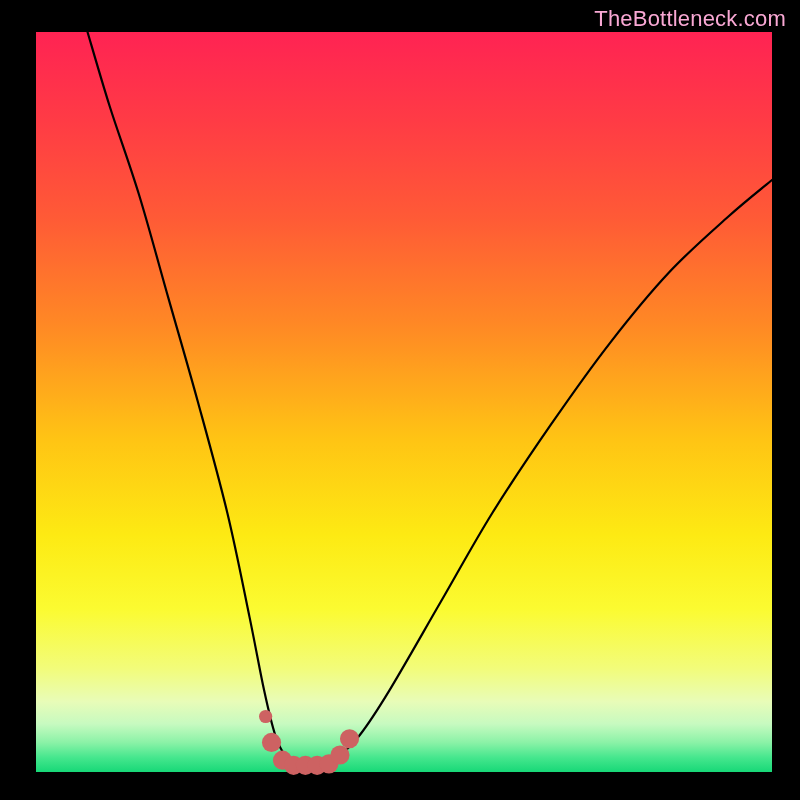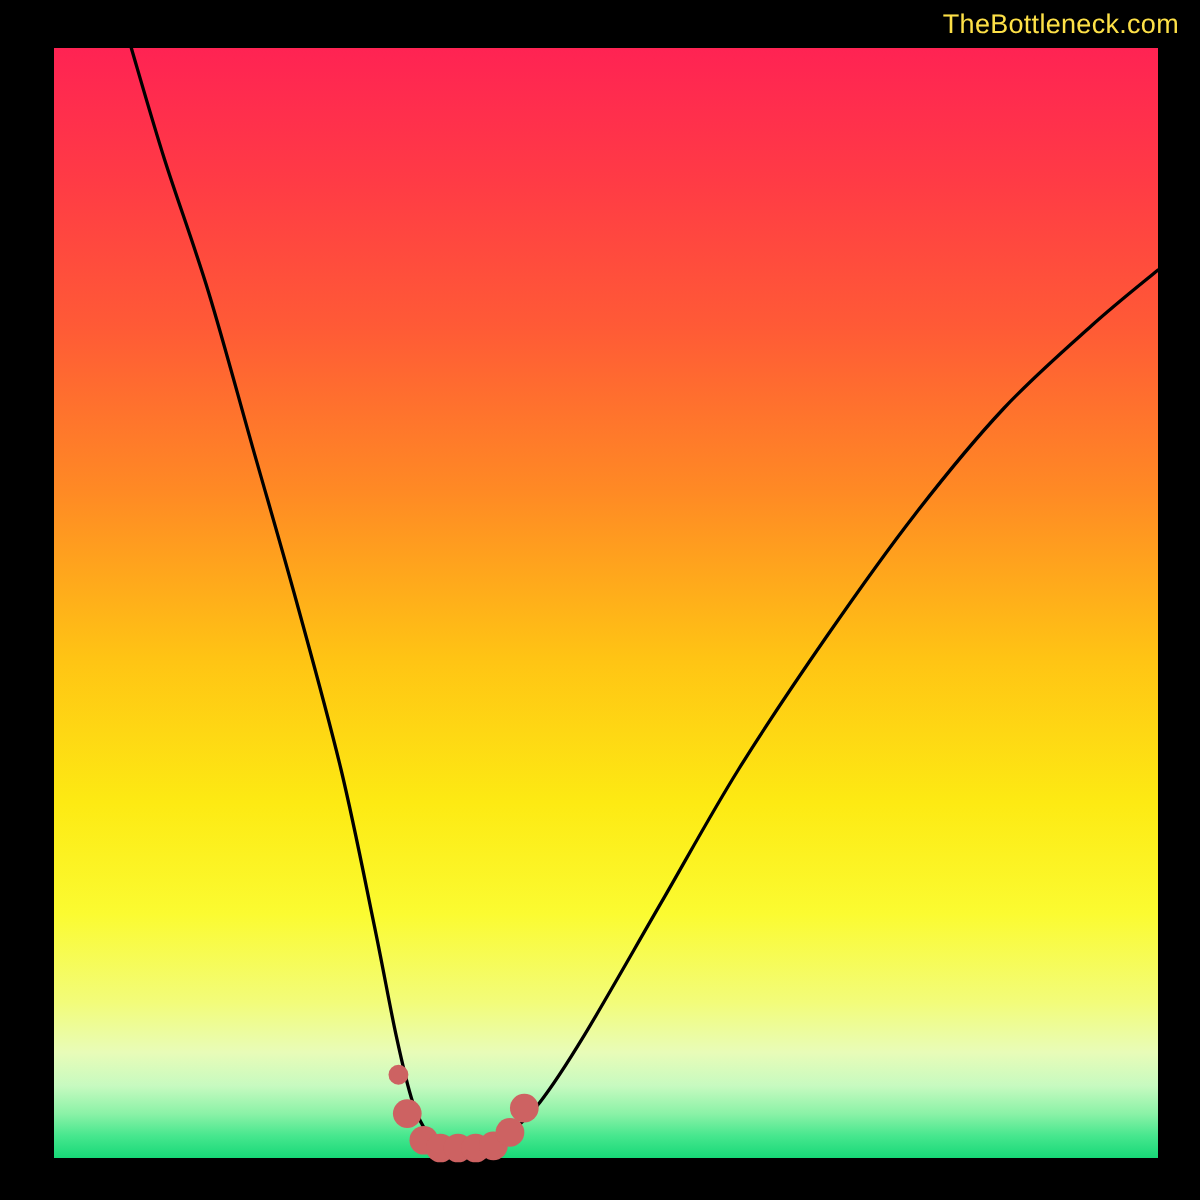--- a/index.html
+++ b/index.html
@@ -14,22 +14,22 @@
   .frame {
     position: relative;
     width: 800px;
     height: 800px;
     background: #000;
   }
   .watermark {
     position: absolute;
     top: 6px;
     right: 14px;
-    color: #fde047;
-    font-size: 18px;
+    color: #f9a8d4;
+    font-size: 22px;
     font-weight: 500;
     letter-spacing: 0.2px;
     z-index: 5;
   }
   svg {
     position: absolute;
     top: 0;
     left: 0;
   }
 </style>

